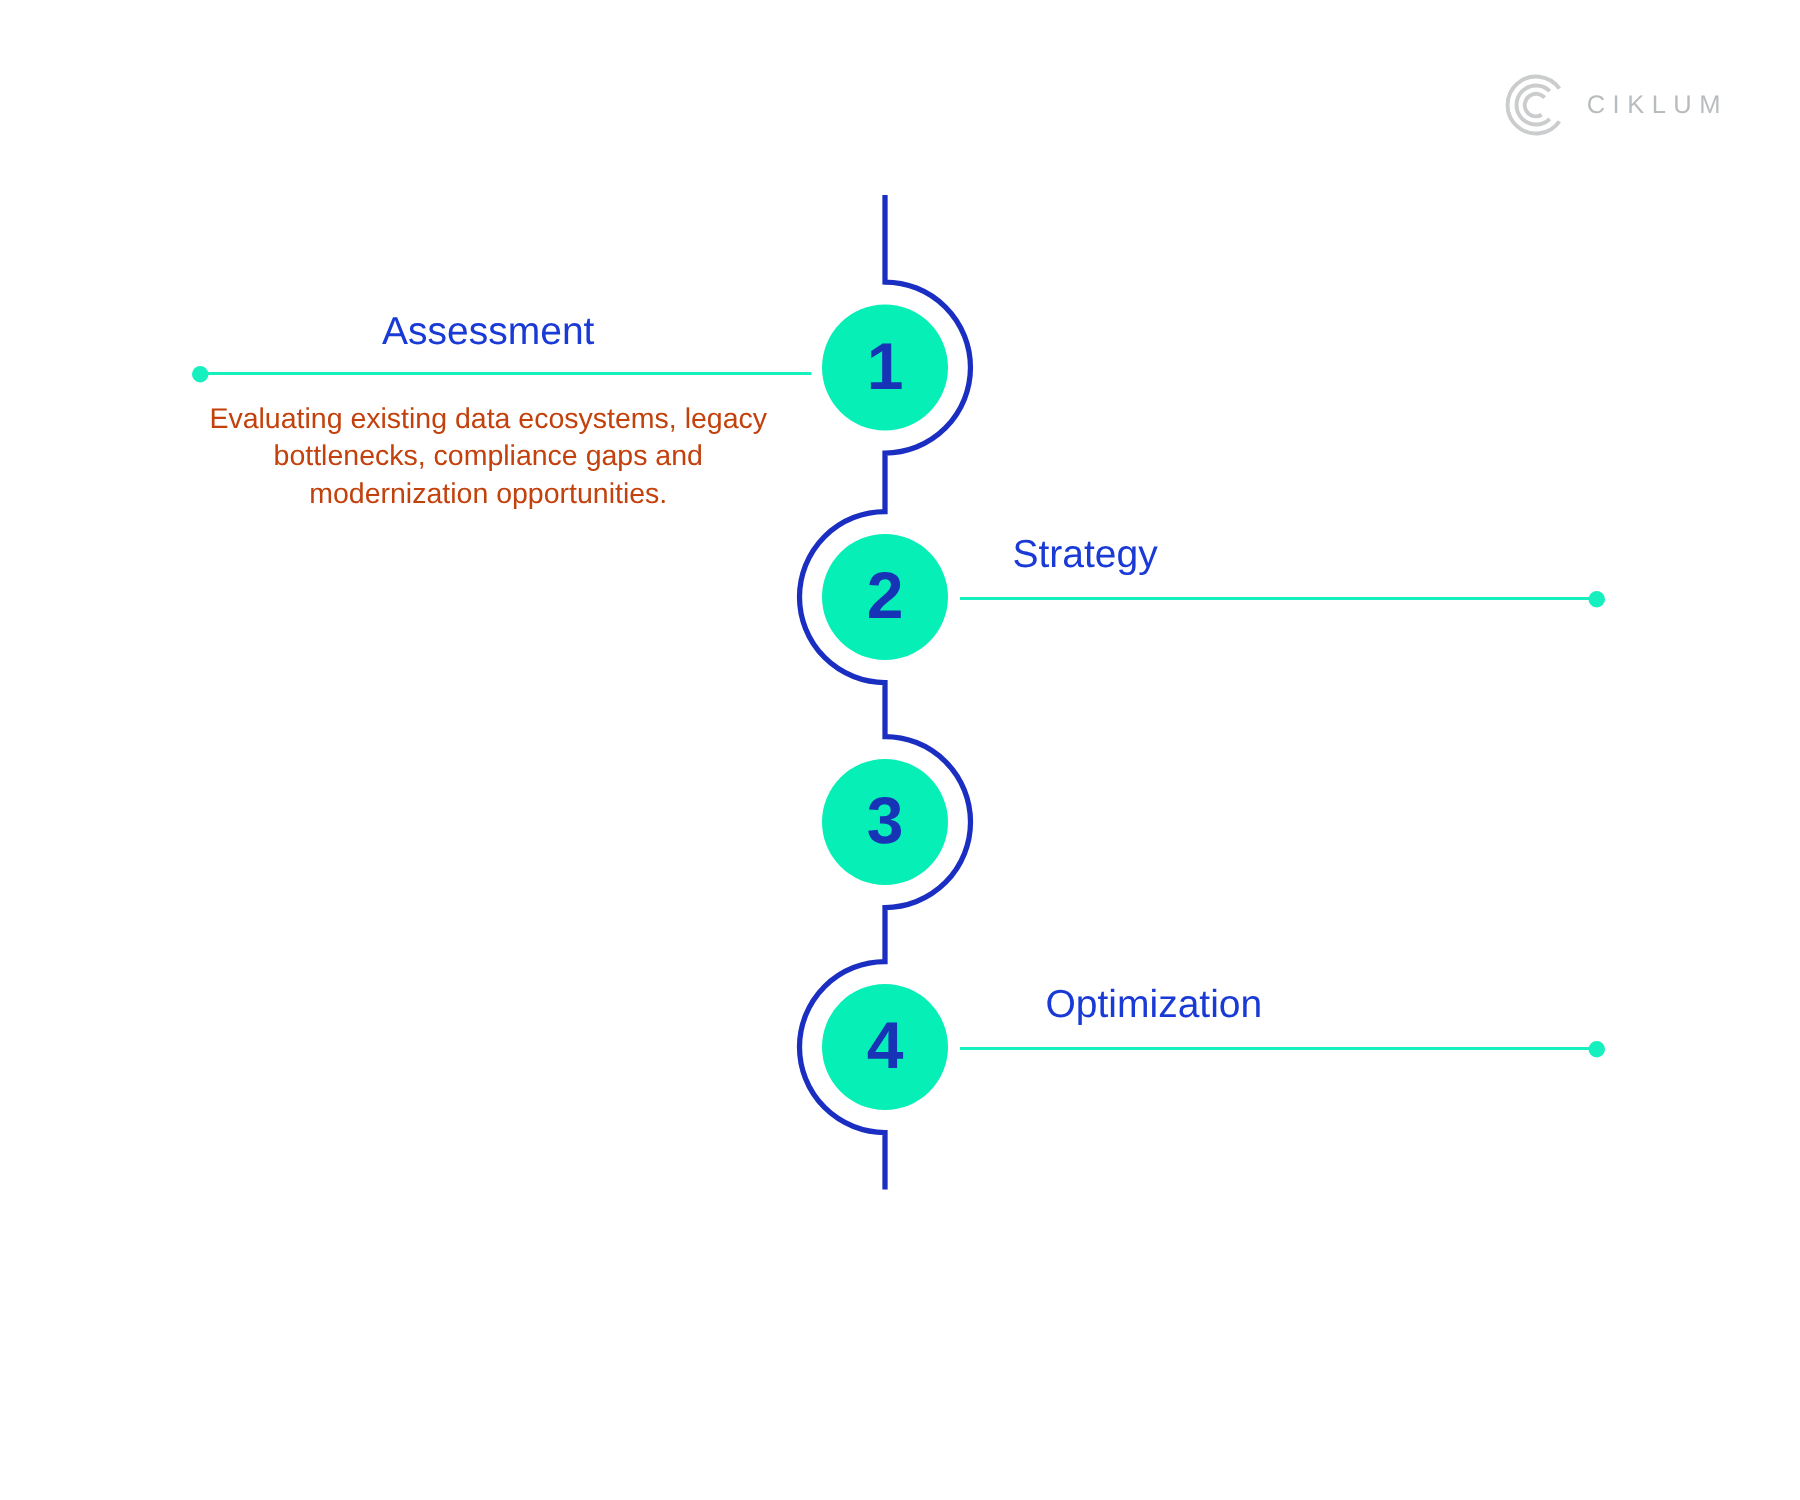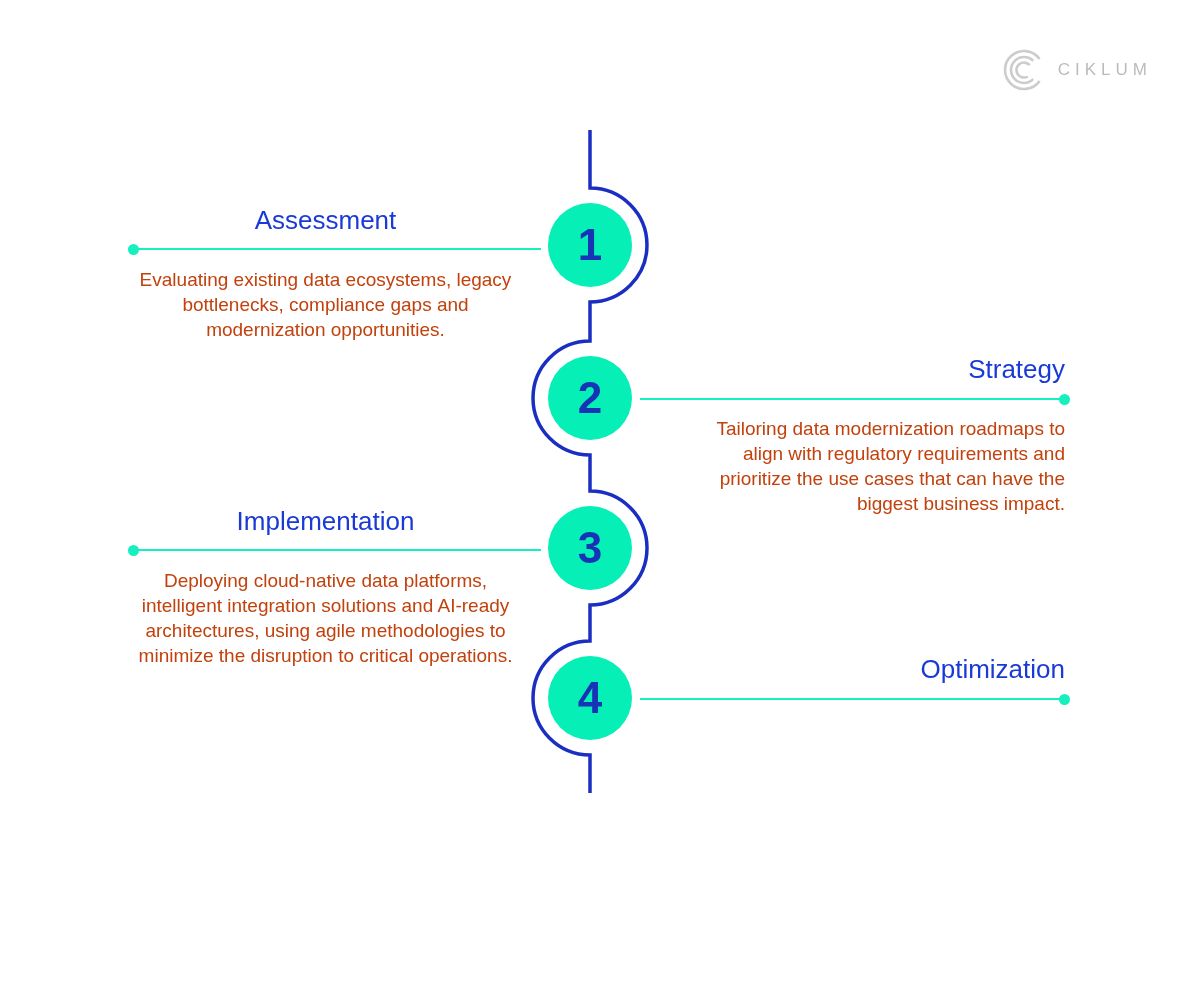--- a/index.html
+++ b/index.html
@@ -74,21 +74,21 @@
     font-weight: 500;
     color: #1a3ad6;
   }
   .step p {
     margin: 32px 0 0 0;
     font-size: 19px;
     line-height: 25px;
     color: #c2410c;
   }
   .step.left  { text-align: center; }
-  .step.right { text-align: right; }
+  .step.right { text-align: left; }
 
   .step-1 { left: 133px;  top: 205px; width: 385px; }
   .step-2 { right: 135px; top: 354px; width: 390px; }
   .step-3 { left: 133px;  top: 506px; width: 385px; }
   .step-4 { right: 135px; top: 654px; width: 368px; }
 
   
   .connector {
     position: absolute;
     height: 2px;
@@ -148,30 +148,22 @@
       <span class="dot"></span>
     </div>
     <p>Evaluating existing data ecosystems, legacy bottlenecks, compliance gaps and modernization opportunities.</p>
   </section>
 
   <section class="step step-2 right">
     <h2>Strategy</h2>
     <div class="connector">
       <span class="dot"></span>
     </div>
-    <p>Tailoring data modernization roadmaps to align with regulatory requirements and prioritize the use cases that can have the biggest business impact.</p>
   </section>
 
-  <section class="step step-3 left">
-    <h2>Implementation</h2>
-    <div class="connector">
-      <span class="dot"></span>
-    </div>
-    <p>Deploying cloud-native data platforms, intelligent integration solutions and AI-ready architectures, using agile methodologies to minimize the disruption to critical operations.</p>
-  </section>
 
   <section class="step step-4 right">
     <h2>Optimization</h2>
     <div class="connector">
       <span class="dot"></span>
     </div>
   </section>
 
 </div>
 

